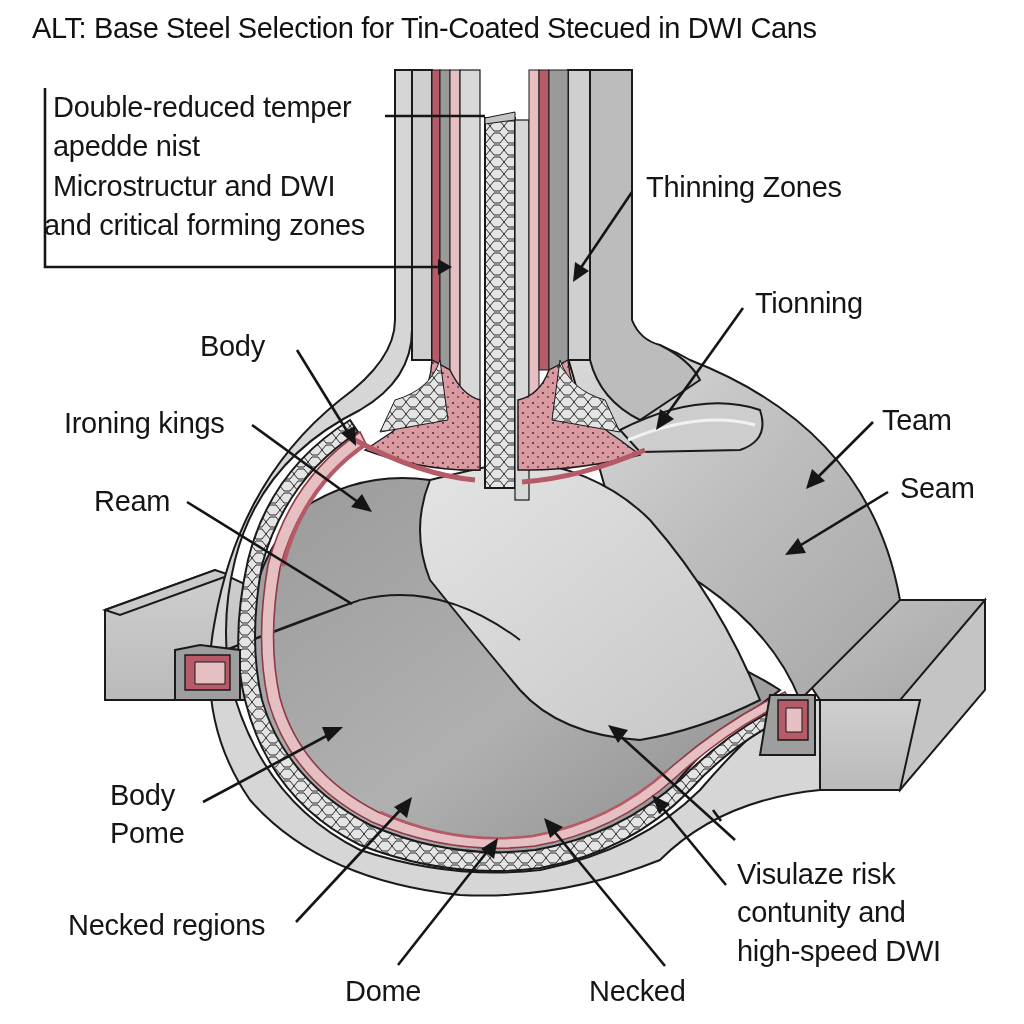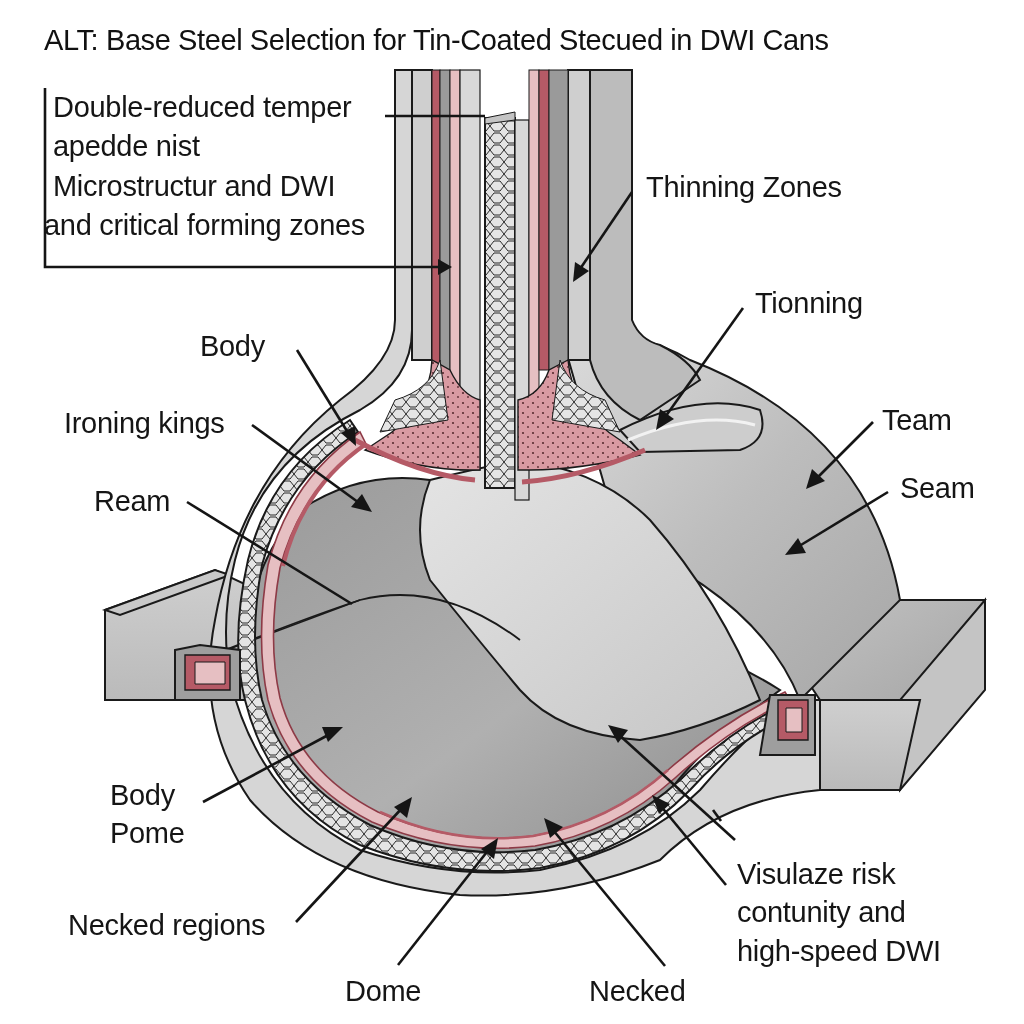--- a/index.html
+++ b/index.html
@@ -1,17 +1,17 @@
 <!DOCTYPE html>
 <html><head>
 <meta charset="utf-8">
 <style>
   html,body{margin:0;padding:0;background:#ffffff;}
   body{width:1024px;height:1024px;overflow:hidden;position:relative;font-family:"Liberation Sans",sans-serif;color:#111;}
-  #title{position:absolute;left:32px;top:12px;font-size:29px;font-weight:normal;letter-spacing:-0.4px;color:#111;white-space:nowrap;margin:12px;}
+  #title{position:absolute;left:32px;top:12px;font-size:29px;font-weight:normal;letter-spacing:-0.4px;color:#111;white-space:nowrap;margin:0;}
   svg#diagram{position:absolute;left:0;top:0;width:1024px;height:1024px;}
   .lbl{font-family:"Liberation Sans",sans-serif;font-size:29px;fill:#151515;letter-spacing:-0.3px;}
   .arrow-line{stroke:#151515;stroke-width:2.6;fill:none;}
   .arrow-head{fill:#151515;}
   .outline{stroke:#1a1a1a;stroke-width:2;}
 </style>
 </head>
 <body>
 
 <h1 id="title">ALT: Base Steel Selection for Tin-Coated Stecued in DWI Cans</h1>

